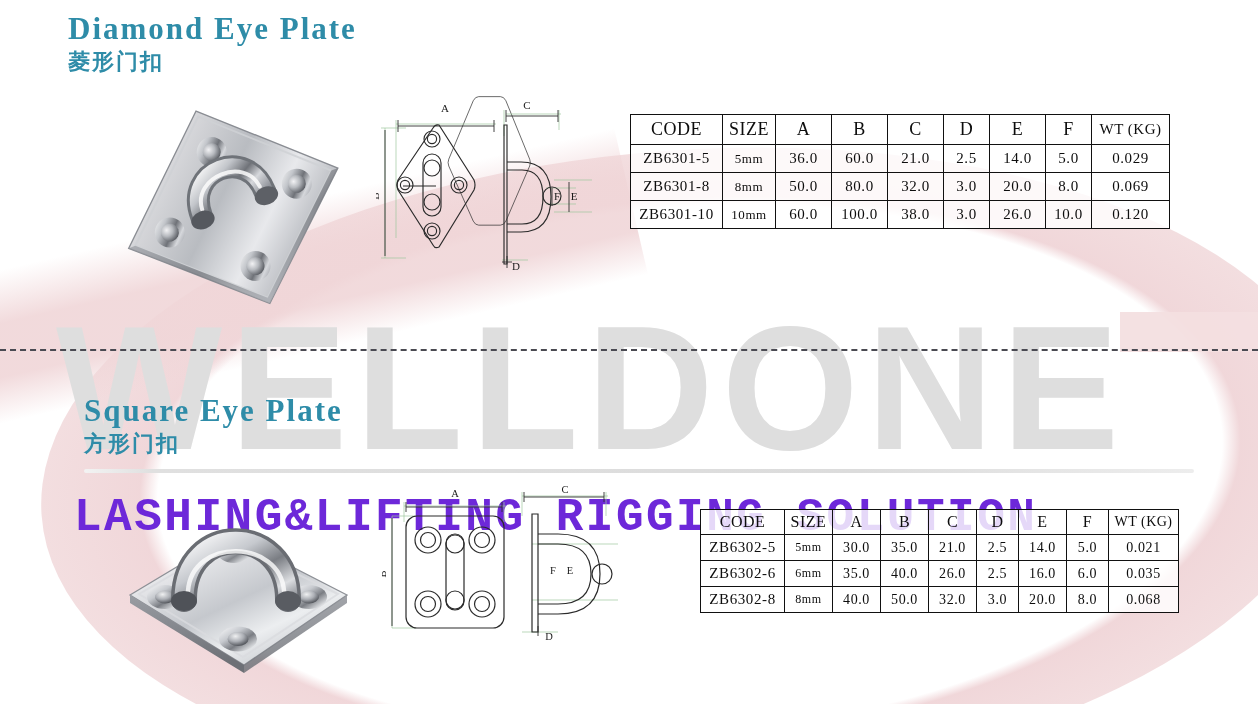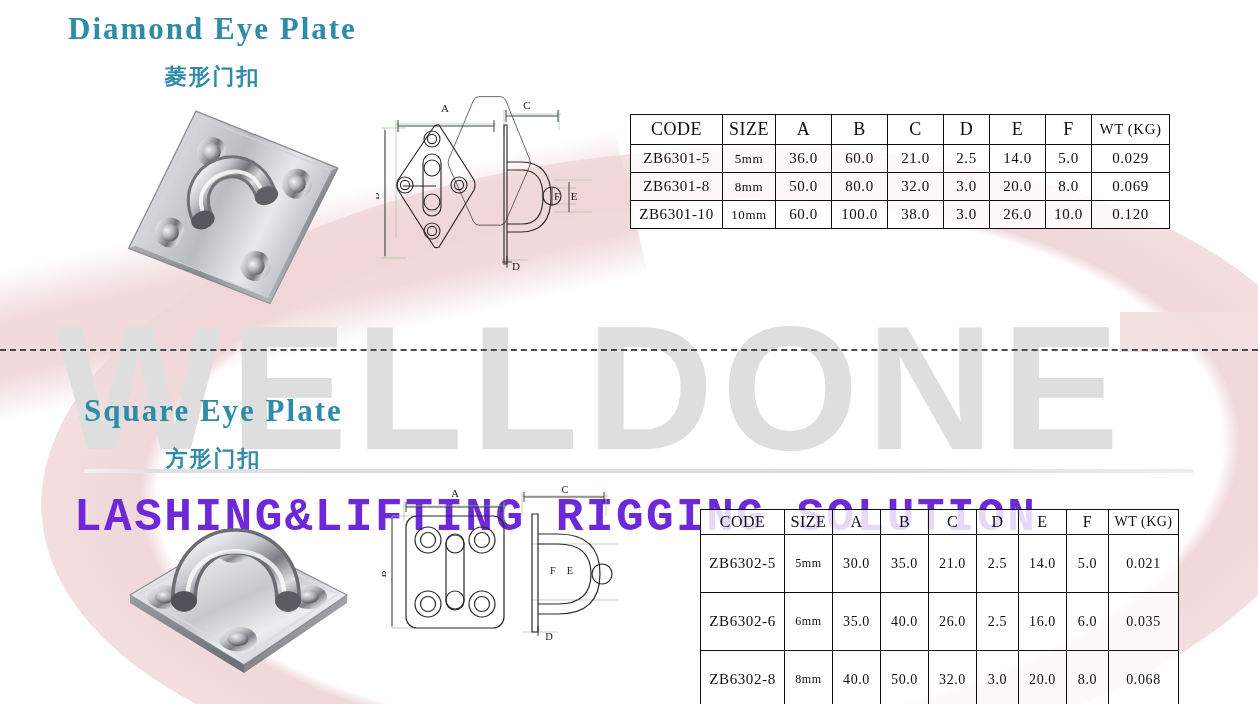--- a/index.html
+++ b/index.html
@@ -78,24 +78,23 @@
     color: #2e8ca8;
     line-height: 1.12;
     white-space: nowrap;
   }
   .title-cn {
     font-family: "DejaVu Sans", sans-serif;
     font-weight: bold;
     font-size: 22px;
     letter-spacing: 2px;
     color: #2e8ca8;
-    margin-top: 18px;
+    margin-top: 3px;
     line-height: 1.1;
     white-space: nowrap;
-    text-align: center;
   }
 
   
   .spec-table { position: absolute; border-collapse: collapse; background: rgba(255,255,255,0.82); }
   .spec-table td, .spec-table th {
     border: 1px solid #111;
     text-align: center;
     vertical-align: middle;
     font-family: "Liberation Serif", serif;
     color: #0d0d0d;
@@ -117,21 +116,21 @@
   .t1 .col-wt   { width: 78px; }
 
   .t2 { left: 700px; top: 509px; }
   .t2 .col-code { width: 84px; }
   .t2 .col-size { width: 48px; }
   .t2 .col-dim  { width: 48px; }
   .t2 .col-dimn { width: 42px; }
   .t2 .col-wt   { width: 70px; }
   .t2 thead th { font-size: 16px; padding: 3px 5px; }
   .t2 thead th.col-wt { font-size: 14px; }
-  .t2 tbody td { font-size: 14px; padding: 20px 5px; }
+  .t2 tbody td { font-size: 14px; padding: 4px 5px; }
   .t2 tbody td.c-size { font-size: 12px; }
 
   
   .photo { position: absolute; }
   .photo svg { display: block; }
 
   
   .drawing { position: absolute; }
   .drawing svg { display: block; }
 </style>

